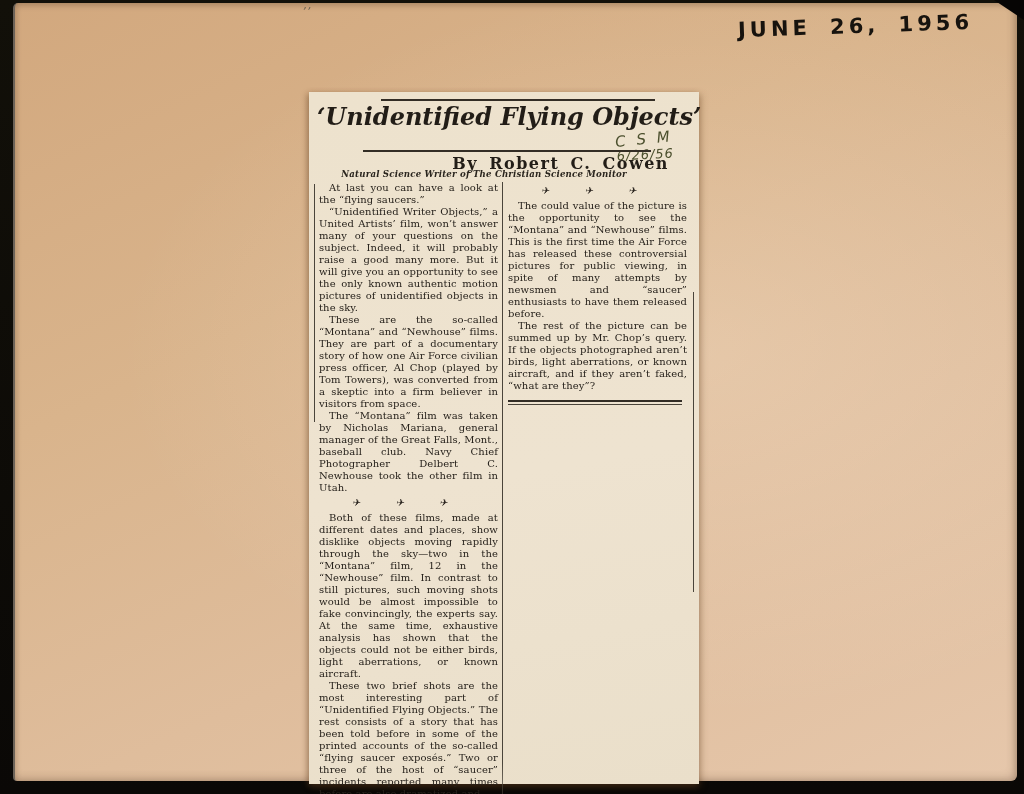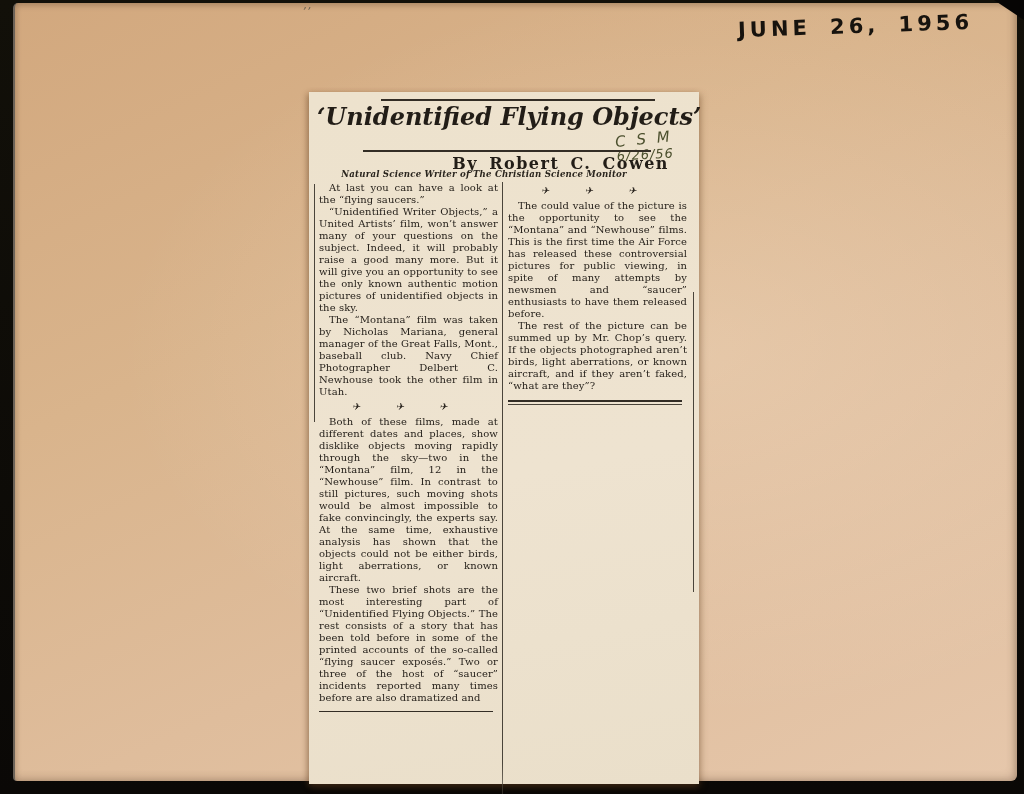--- a/index.html
+++ b/index.html
@@ -85,20 +85,21 @@
       <div class="byline">By Robert C. Cowen</div>
       <div class="tagline">Natural Science Writer of The Christian Science Monitor</div>
 
       <div class="vrule vrule-left"></div>
       <div class="vrule vrule-right"></div>
 
       <div class="cols">
         <div class="col col-left">
           <p class="par">At last you can have a look at the “flying saucers.”</p>
           <p class="par">“Unidentified Writer Objects,” a United Artists’ film, won’t answer many of your questions on the subject. Indeed, it will probably raise a good many more. But it will give you an opportunity to see the only known authentic motion pictures of unidentified objects in the sky.</p>
+          <p class="par">These are the so-called “Montana” and “Newhouse” films. They are part of a documentary story of how one Air Force civilian press officer, Al Chop (played by Tom Towers), was converted from a skeptic into a firm believer in visitors from space.</p>
           <p class="par">The “Montana” film was taken by Nicholas Mariana, general manager of the Great Falls, Mont., baseball club. Navy Chief Photographer Delbert C. Newhouse took the other film in Utah.</p>
           <div class="sep">✈ ✈ ✈</div>
           <p class="par">Both of these films, made at different dates and places, show disklike objects moving rapidly through the sky—two in the “Montana” film, 12 in the “Newhouse” film. In contrast to still pictures, such moving shots would be almost impossible to fake convincingly, the experts say. At the same time, exhaustive analysis has shown that the objects could not be either birds, light aberrations, or known aircraft.</p>
           <p class="par">These two brief shots are the most interesting part of “Unidentified Flying Objects.” The rest consists of a story that has been told before in some of the printed accounts of the so-called “flying saucer exposés.” Two or three of the host of “saucer” incidents reported many times before are also dramatized and</p>
           <div class="endrule"></div>
         </div>
 
         <div class="divider"></div>
 
         <div class="col col-right">

